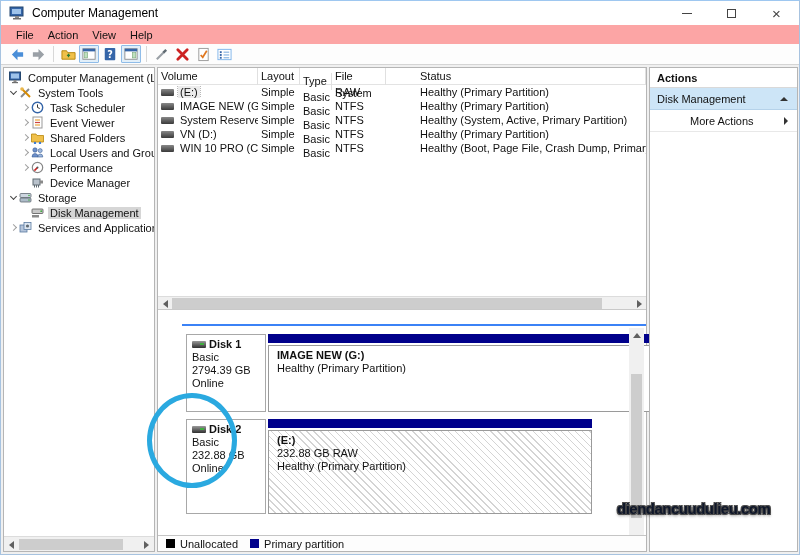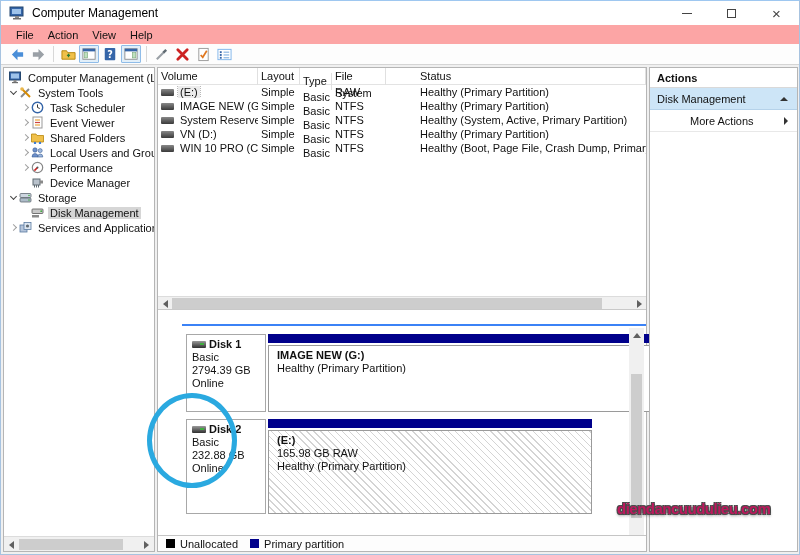--- a/index.html
+++ b/index.html
@@ -98,21 +98,21 @@
   .sq-unalloc{background:#000;}
   .sq-primary{background:#00008b;}
   
   .act-header{height:20px;line-height:20px;font-weight:bold;padding-left:7px;border-bottom:1px solid #d9d9d9;background:#fff;}
   .act-group{height:22px;display:flex;align-items:center;background:#cde5f7;border-bottom:1px solid #b5d2ea;padding-left:7px;position:relative;}
   .act-group .tri-up{position:absolute;right:9px;border-width:0 4px 4px 4px;border-color:transparent transparent #333 transparent;}
   .act-more{height:22px;display:flex;align-items:center;padding-left:40px;position:relative;border-bottom:1px solid #e8e8e8;}
   .act-more .tri-right{position:absolute;right:9px;border-width:4px 0 4px 4px;border-color:transparent transparent transparent #333;}
   
   .annotation-circle{position:absolute;left:146px;top:392px;width:90px;height:95px;border:5px solid #2aa9e0;border-radius:50%;pointer-events:none;}
-  .watermark{position:absolute;left:616px;top:499px;font-size:15px;font-weight:bold;letter-spacing:-0.5px;color:#be185d;
+  .watermark{position:absolute;left:616px;top:499px;font-size:15px;font-weight:bold;letter-spacing:-0.5px;color:#0f172a;
     text-shadow:-1px -1px 0 #4a4a4a,1px -1px 0 #4a4a4a,-1px 1px 0 #4a4a4a,1px 1px 0 #4a4a4a,0 2px 3px rgba(0,0,0,.45);}
 </style>
 </head>
 <body>
 
 <div class="window">
 
   <div class="titlebar">
     <span class="app-icon">
       <svg width="16" height="16" viewBox="0 0 16 16">
@@ -443,21 +443,21 @@
                 <span>Disk 2</span>
               </span>
             <span style="display:block;">Basic</span>
             <span style="display:block;">232.88 GB</span>
             <span style="display:block;">Online</span>
           </div>
           <div class="partition" style="left:86px;width:324px;">
             <div class="pstrip"></div>
             <div class="pbody hatched">
               <span class="ptitle" style="display:block;">(E:)</span>
-              <span style="display:block;">165.98 GB RAW</span>
+              <span style="display:block;">232.88 GB RAW</span>
               <span style="display:block;">Healthy (Primary Partition)</span>
             </div>
           </div>
         </div>
 
         <div class="vscroll disk-vscroll">
           <span class="arr up">
               <span class="tri tri-up"></span>
             </span>
           <span class="thumb" style="top:46px;height:144px;"></span>

